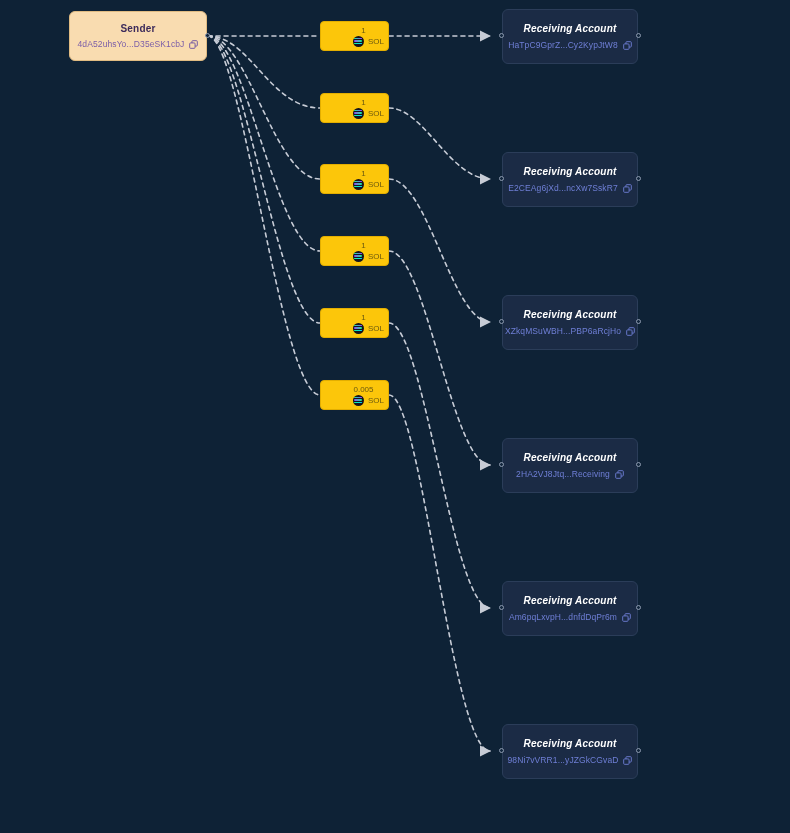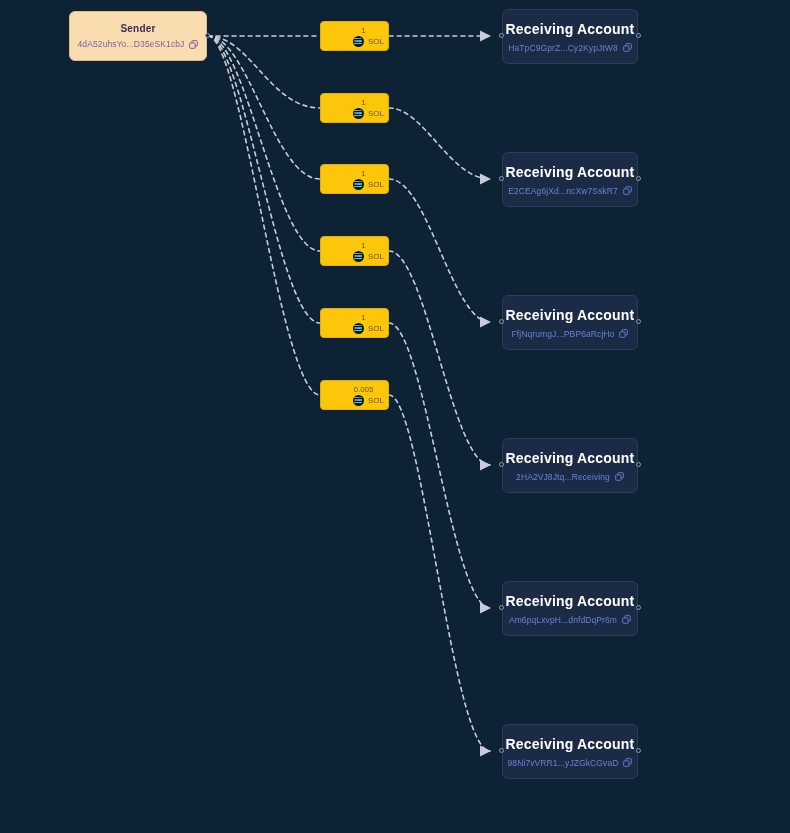--- a/index.html
+++ b/index.html
@@ -72,24 +72,25 @@
     border: 1px solid #2b3d59;
     border-radius: 6px;
     box-sizing: border-box;
     display: flex;
     flex-direction: column;
     align-items: center;
     justify-content: center;
     gap: 6px;
   }
   .recv-title {
-    font-size: 14px;
+    font-size: 10px;
     font-weight: bold;
     color: #ffffff;
     letter-spacing: .2px;
+    font-style: italic;
   }
   .recv-addr-row {
     display: flex;
     align-items: center;
     gap: 5px;
   }
   .recv-addr {
     font-size: 8.5px;
     color: #6f7fd6;
     letter-spacing: .1px;
@@ -297,21 +298,21 @@
             <rect x="1.2" y="5.2" width="9.6" height="9.6" rx="1.6" fill="#1b2b45" stroke="#6f7fd6" stroke-width="1.6"></rect>
           </svg>
         </span>
       </div>
     </div>
     <div class="handle recv-in" style="top: 176px;"></div>
     <div class="handle recv-out" style="top: 176px;"></div>
     <div class="recv-node" style="top: 295px;">
       <div class="recv-title">Receiving Account</div>
       <div class="recv-addr-row">
-        <span class="recv-addr">FfjNqrumgJ...PBP6aRcjHo</span>
+        <span class="recv-addr">XZkqMSuWBH...PBP6aRcjHo</span>
         <span style="display:inline-flex">
           <svg width="9" height="9" viewBox="0 0 16 16">
             <rect x="5.2" y="1.2" width="9.6" height="9.6" rx="1.6" fill="none" stroke="#6f7fd6" stroke-width="1.6"></rect>
             <rect x="1.2" y="5.2" width="9.6" height="9.6" rx="1.6" fill="#1b2b45" stroke="#6f7fd6" stroke-width="1.6"></rect>
           </svg>
         </span>
       </div>
     </div>
     <div class="handle recv-in" style="top: 319px;"></div>
     <div class="handle recv-out" style="top: 319px;"></div>

